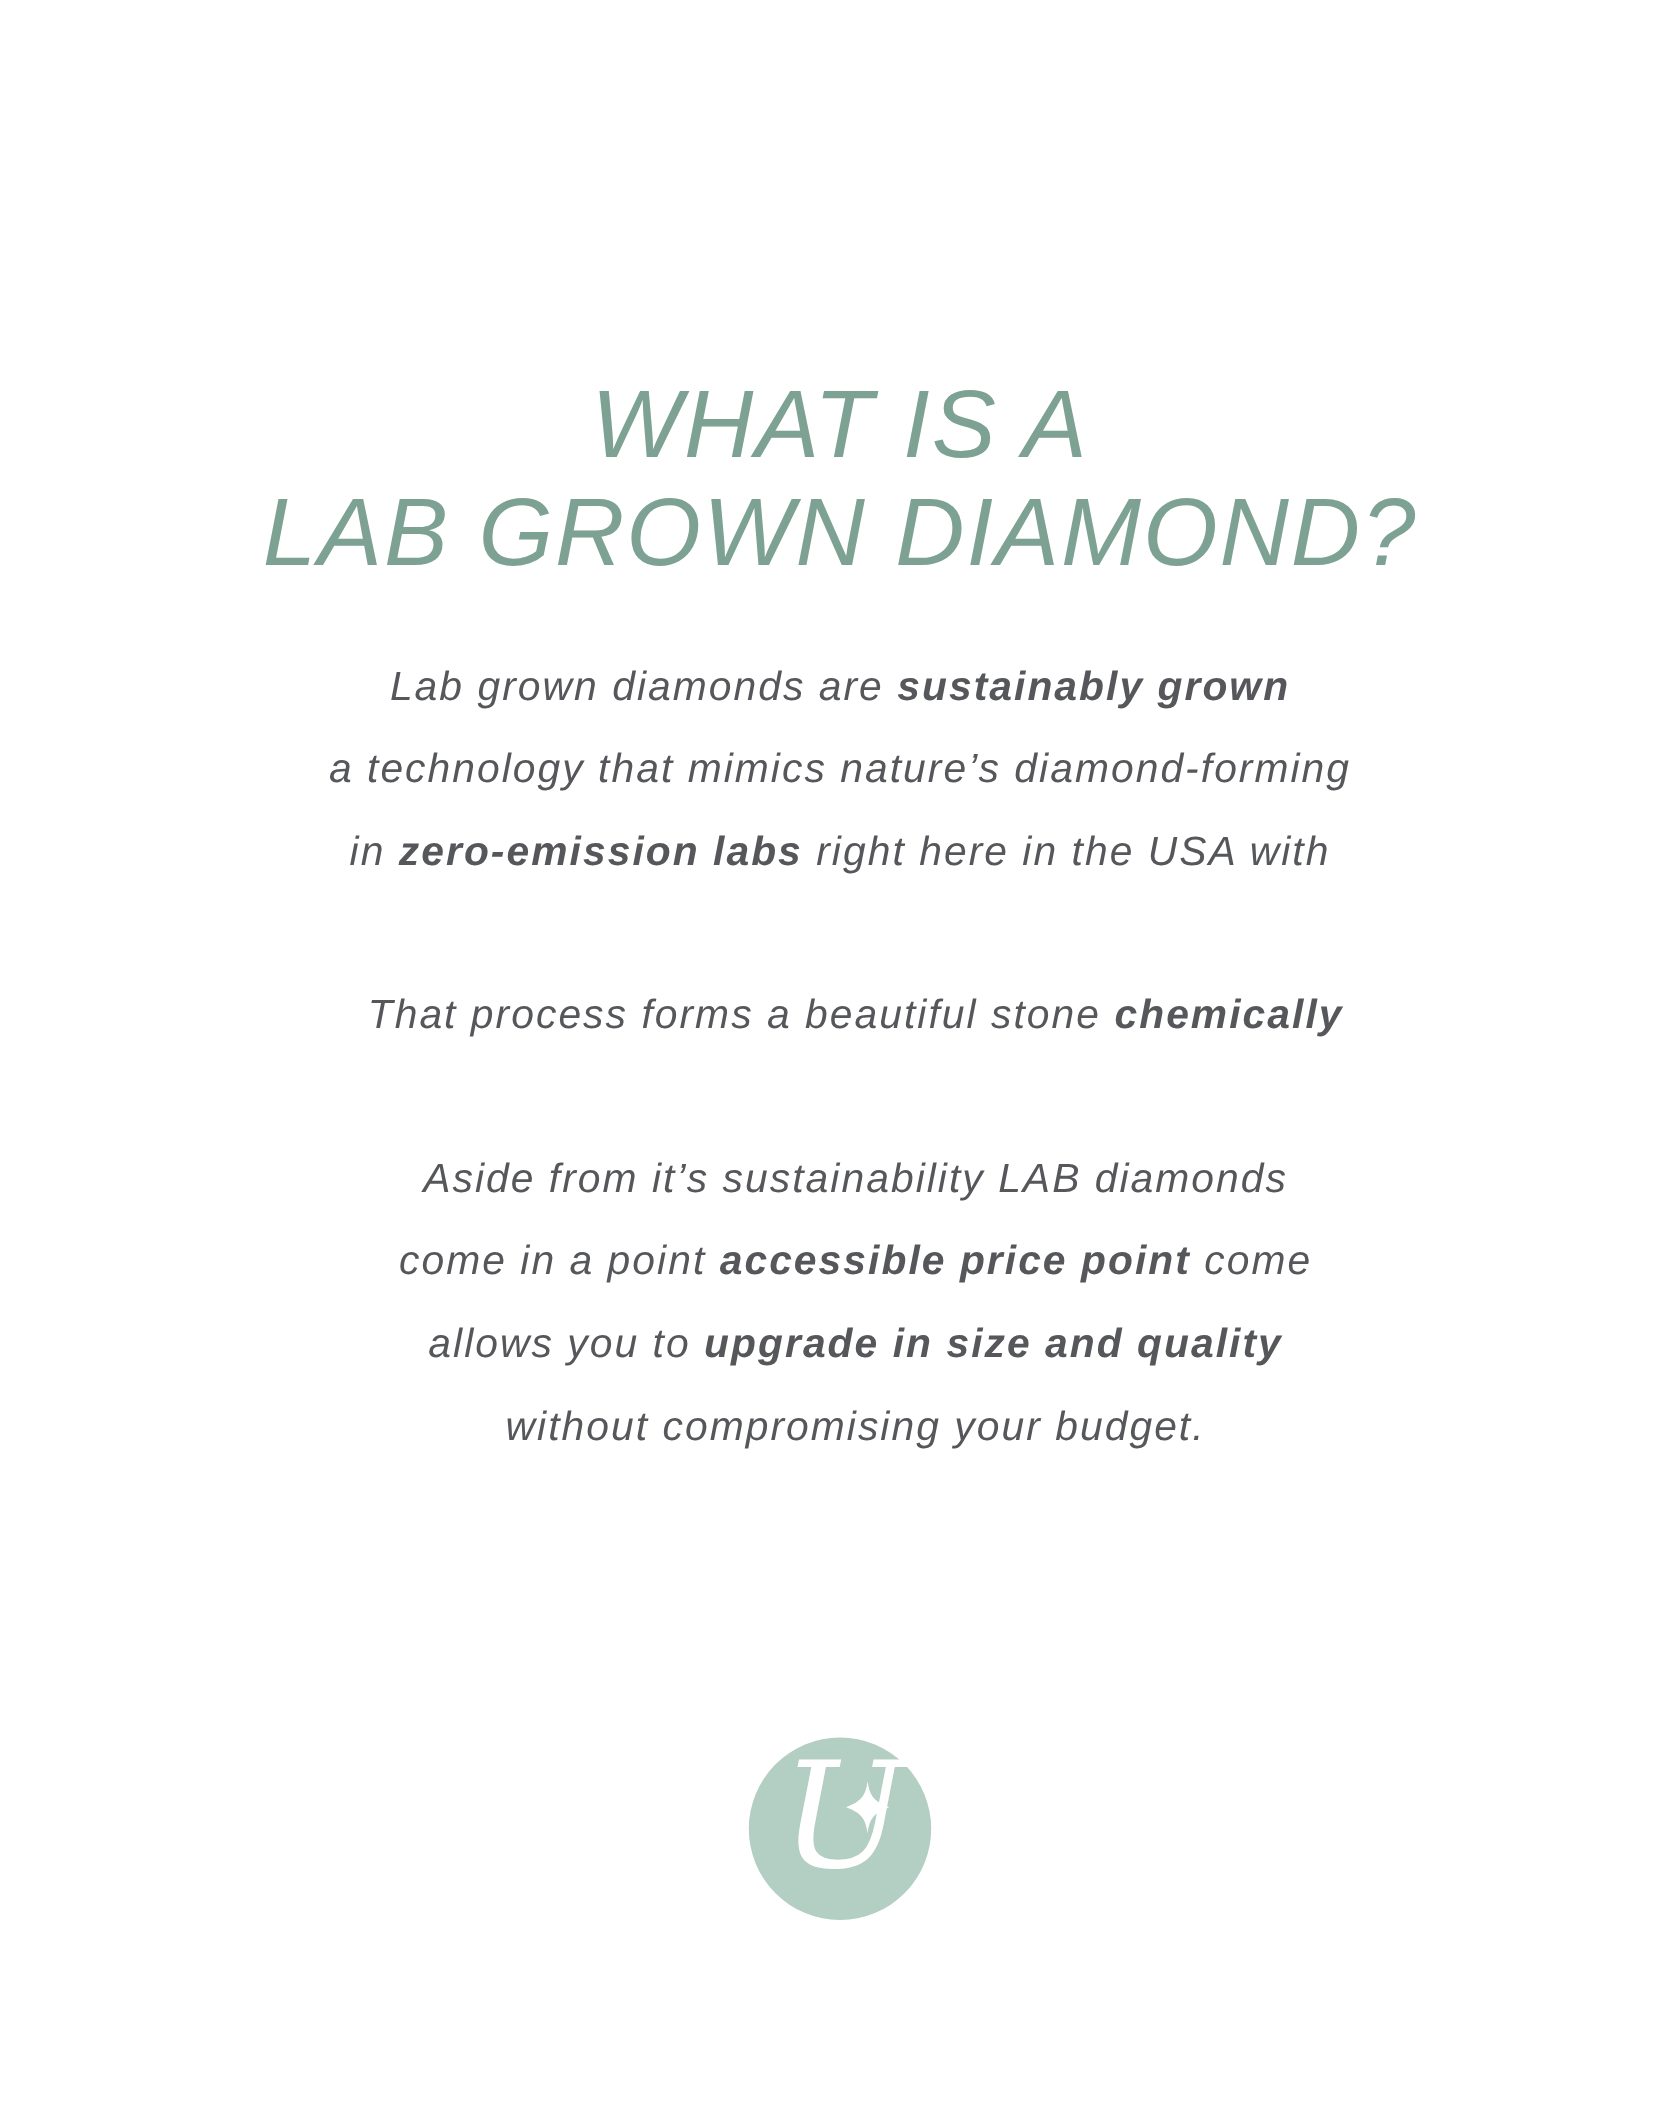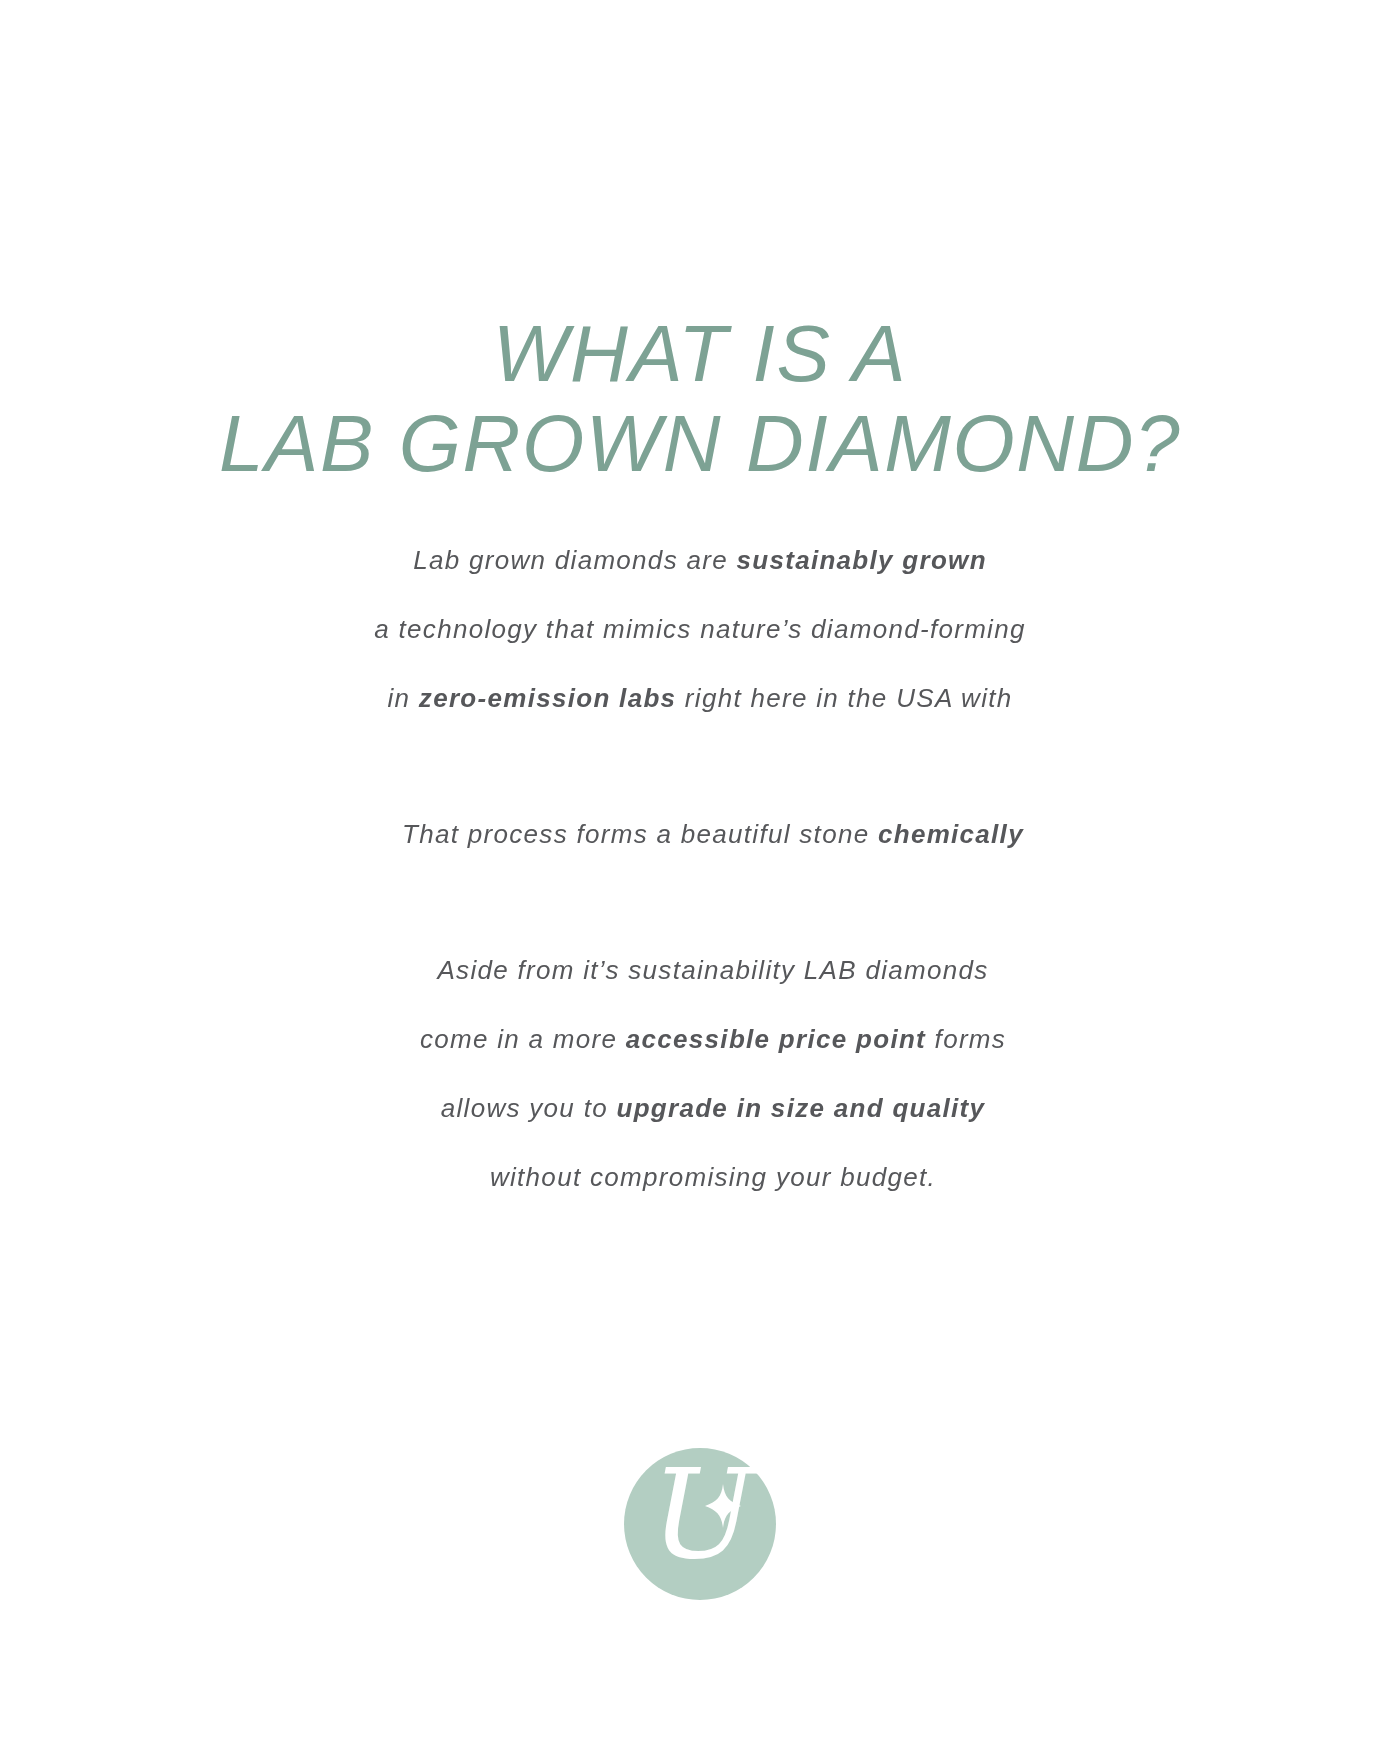--- a/index.html
+++ b/index.html
@@ -26,26 +26,26 @@
     color: var(--title-green, #7da294);
     font-size: 80px;
     line-height: 90px;
     font-weight: 300;
     letter-spacing: 0.02em;
     white-space: nowrap;
   }
   .page-title .line { display: block; }
   .body-copy {
     position: absolute;
-    top: 514px;
+    top: 526px;
     left: 0;
     width: 100%;
     text-align: center;
     color: var(--body-gray, #56575a);
-    font-size: 26px;
+    font-size: 34px;
     line-height: 69px;
     letter-spacing: 0.05em;
   }
   .body-copy p { margin: 0; }
   .body-copy p + p { margin-top: 67px; padding-left: 26px; }
   .body-copy .line { display: block; white-space: nowrap; }
   .body-copy .bold { font-weight: bold; }
   .logo {
     position: absolute;
     top: 1436px;
@@ -93,21 +93,21 @@
       <p>
         <span class="line"><span>Lab grown diamonds are </span><span class="bold">sustainably grown</span></span>
         <span class="line"><span>a technology that mimics nature’s diamond-forming</span></span>
         <span class="line"><span>in </span><span class="bold">zero-emission labs</span><span> right here in the USA with</span></span>
       </p>
       <p>
         <span class="line"><span>That process forms a beautiful stone </span><span class="bold">chemically</span></span>
       </p>
       <p>
         <span class="line"><span>Aside from it’s sustainability LAB diamonds</span></span>
-        <span class="line"><span>come in a more </span><span class="bold">accessible price point</span><span> forms</span></span>
+        <span class="line"><span>come in a point </span><span class="bold">accessible price point</span><span> come</span></span>
         <span class="line"><span>allows you to </span><span class="bold">upgrade in size and quality</span></span>
         <span class="line"><span>without compromising your budget.</span></span>
       </p>
     </div>
 
   <div class="logo">
     <div class="logo-circle"></div>
     <span class="logo-letter">U</span>
     <svg class="sparkle" viewBox="0 0 36 44" xmlns="http://www.w3.org/2000/svg" aria-hidden="true">
       <path d="M18 0 C19.5 13 24 17.5 36 22 C24 26.5 19.5 31 18 44 C16.5 31 12 26.5 0 22 C12 17.5 16.5 13 18 0 Z" fill="#ffffff"></path>

